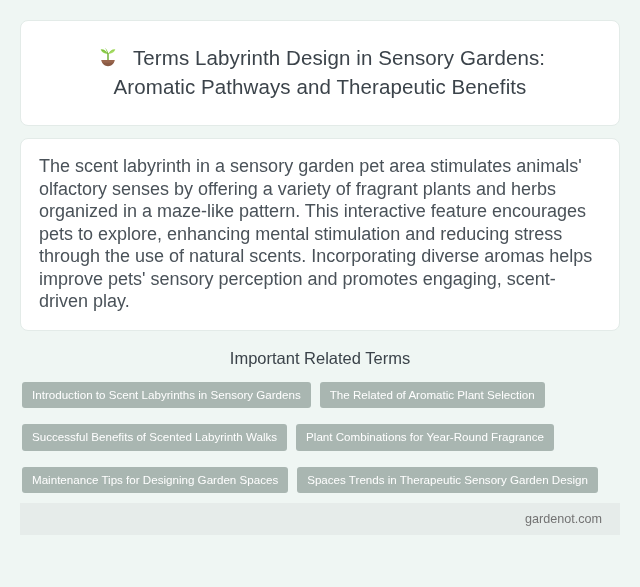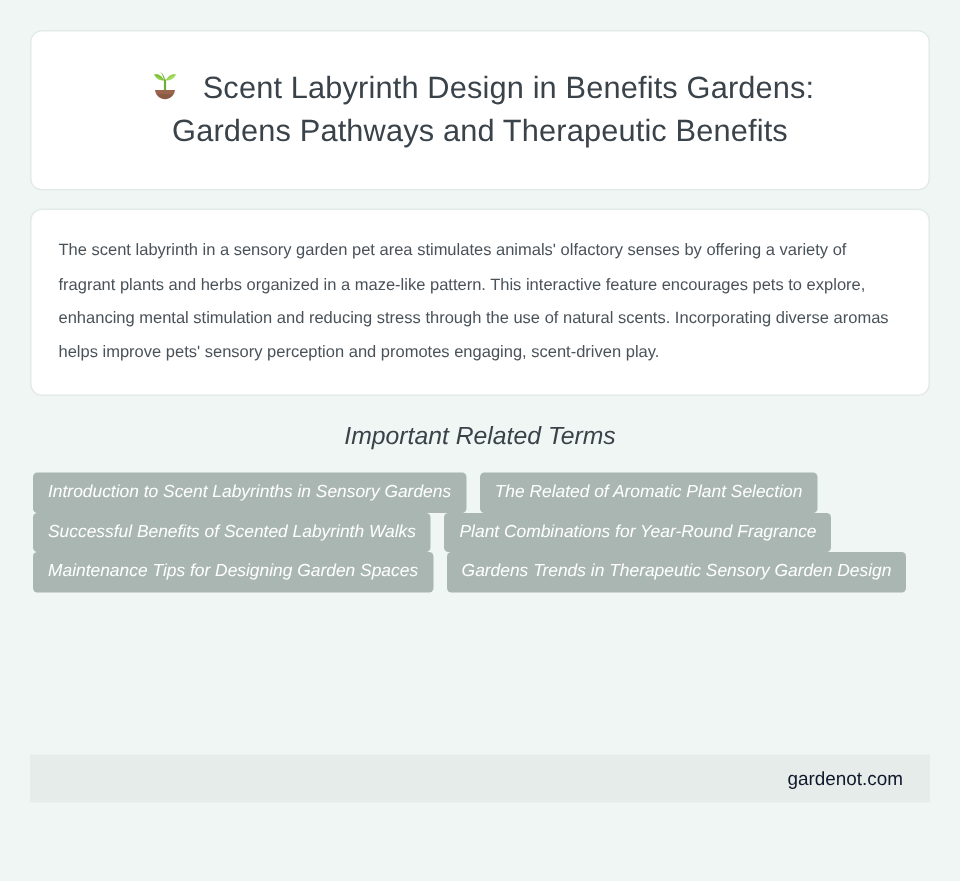--- a/index.html
+++ b/index.html
@@ -53,44 +53,43 @@
   
   .desc-card {
     background: #ffffff;
     border: 1px solid #e3ebe8;
     border-radius: 8px;
     padding: 16px 18px 17px 18px;
     margin-top: 12px;
   }
 
   .desc-text {
-    font-size: 11px;
+    font-size: 18px;
     line-height: 22.5px;
     color: #4a5259;
     text-align: left;
   }
 
   
   .terms-section {
     margin-top: 18px;
-    font-style: italic;
   }
 
   .terms-heading {
     text-align: center;
     font-size: 16.5px;
     color: #3b434a;
     font-weight: 400;
     margin-bottom: 14px;
   }
 
   .tag-list {
     display: flex;
     flex-wrap: wrap;
-    gap: 0 9px;
+    gap: 16px 9px;
     padding: 0 2px;
   }
 
   .tag {
     background: #a9b6b1;
     color: #ffffff;
     font-size: 11.6px;
     line-height: 1;
     padding: 7px 10px 8px 10px;
     border-radius: 3px;
@@ -105,21 +104,21 @@
     height: 32px;
     display: flex;
     align-items: center;
     justify-content: flex-end;
     padding-right: 18px;
     margin-bottom: 32px;
   }
 
   .footer-text {
     font-size: 12.6px;
-    color: #0f172a;
+    color: #737373;
     margin-left: 25px;
   }
 </style>
 </head>
 <body>
 
 <div class="page">
 
   <div class="title-card">
     <h1>
@@ -128,39 +127,39 @@
           <svg viewBox="0 0 32 32" width="26" height="26" aria-hidden="true">
             <path d="M15 14 C15 11, 14 8, 12 6 C14 7, 15.5 9.5, 16 12 Z" fill="#7bbf3a"></path>
             <path d="M7 8 C10 7, 13.5 9, 15.2 13 C11.8 13.6, 8.4 11.6, 7 8 Z" fill="#8ed04a"></path>
             <path d="M25 8 C22 7, 18.5 9, 16.8 13 C20.2 13.6, 23.6 11.6, 25 8 Z" fill="#a6de63"></path>
             <path d="M8.5 9.2 C11 8.8, 13.4 10.4, 14.7 12.8" stroke="#6fae33" stroke-width="0.7" fill="none"></path>
             <path d="M23.5 9.2 C21 8.8, 18.6 10.4, 17.3 12.8" stroke="#8ac24a" stroke-width="0.7" fill="none"></path>
             <rect x="15.1" y="12" width="1.8" height="10" rx="0.8" fill="#6fae33"></rect>
             <path d="M8 21 L24 21 C23.4 26, 20.2 28.5, 16 28.5 C11.8 28.5, 8.6 26, 8 21 Z" fill="#8a5a44"></path>
             <path d="M8 21 L24 21 C23.8 22.4, 23.5 23.5, 23.1 24.4 L8.9 24.4 C8.5 23.5, 8.2 22.4, 8 21 Z" fill="#99664d"></path>
           </svg>
-        </span><span>Scent Labyrinth Design in Benefits Gardens:</span>
+        </span><span>Terms Labyrinth Design in Sensory Gardens:</span>
       </span>
-      <span class="title-line">Gardens Pathways and Therapeutic Benefits</span>
+      <span class="title-line">Aromatic Pathways and Therapeutic Benefits</span>
     </h1>
   </div>
 
   <div class="desc-card">
     <p class="desc-text">The scent labyrinth in a sensory garden pet area stimulates animals' olfactory senses by offering a variety of fragrant plants and herbs organized in a maze-like pattern. This interactive feature encourages pets to explore, enhancing mental stimulation and reducing stress through the use of natural scents. Incorporating diverse aromas helps improve pets' sensory perception and promotes engaging, scent-driven play.</p>
   </div>
 
   <div class="terms-section">
     <h2 class="terms-heading">Important Related Terms</h2>
     <div class="tag-list">
         <span class="tag">Introduction to Scent Labyrinths in Sensory Gardens</span>
         <span class="tag">The Related of Aromatic Plant Selection</span>
         <span class="tag">Successful Benefits of Scented Labyrinth Walks</span>
         <span class="tag">Plant Combinations for Year-Round Fragrance</span>
         <span class="tag">Maintenance Tips for Designing Garden Spaces</span>
-        <span class="tag">Gardens Trends in Therapeutic Sensory Garden Design</span>
+        <span class="tag">Spaces Trends in Therapeutic Sensory Garden Design</span>
       </div>
   </div>
 
   <div class="spacer"></div>
 
   <div class="footer">
     <span class="footer-text">gardenot.com</span>
   </div>
 
 </div>

